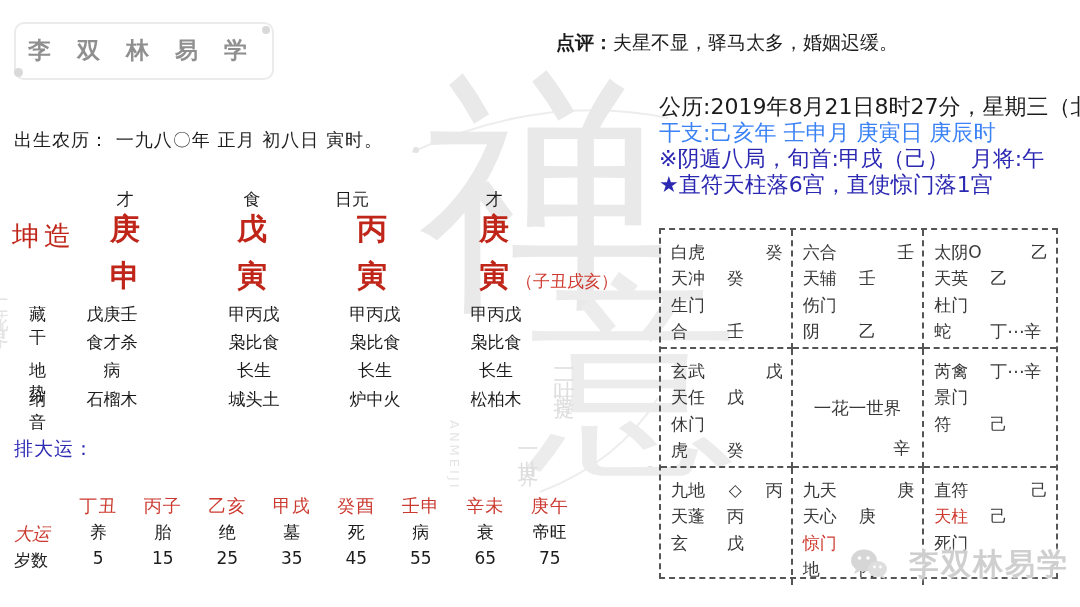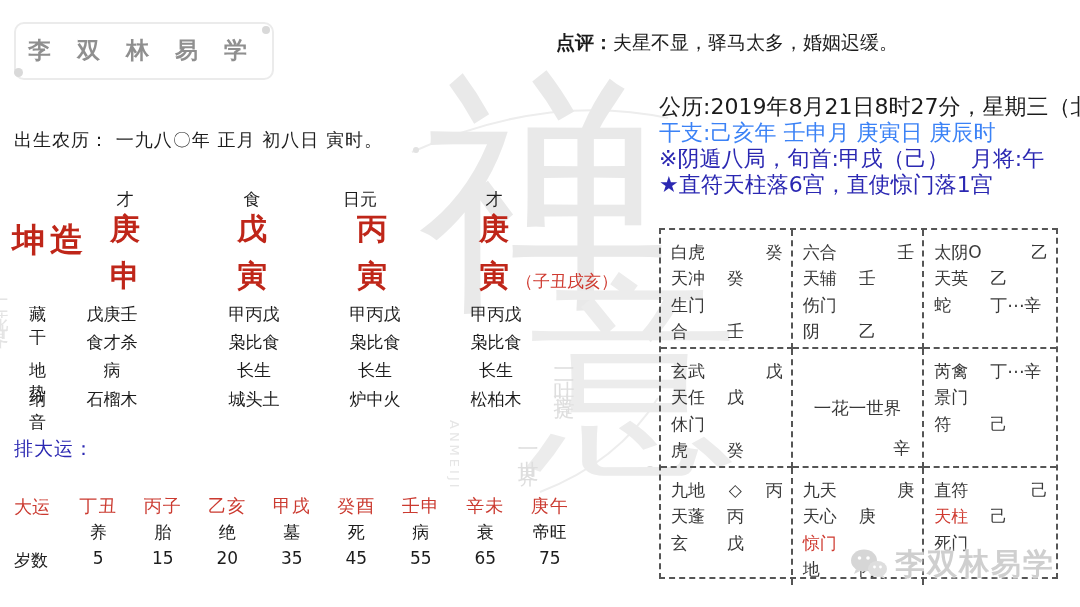--- a/index.html
+++ b/index.html
@@ -29,21 +29,21 @@
   
   .solar{left:659px;top:94px;font-size:22px;line-height:26px;white-space:nowrap;}
   .solar .l1{color:#1b1b1b;}
   .solar .l2{color:#3b82f6;}
   .solar .l3,.solar .l4{color:#2b28b2;}
   
   .god-row span,.stem-row span,.branch-row span{position:absolute;width:64px;text-align:center;display:inline-block;}
   .god-row span{font-size:17px;color:#1c1c1c;}
   .stem-row span,.branch-row span{font-size:30px;font-weight:bold;color:#bf2619;
       font-family:"DejaVu Serif","Liberation Serif",serif;}
-  .kunzao{left:12px;top:218px;font-size:33px;font-weight:bold;color:#bf2619;letter-spacing:5px;
+  .kunzao{left:12px;top:218px;font-size:27px;font-weight:normal;color:#bf2619;letter-spacing:5px;
       font-family:"DejaVu Serif","Liberation Serif",serif;}
   .kongwang{left:516px;top:270px;font-size:17px;color:#cf3a30;}
   
   .irow{font-size:17px;color:#1c1c1c;}
   .irow .rl{position:absolute;left:29px;}
   .irow .v{position:absolute;width:110px;text-align:center;}
   
   .dy-title{left:14px;top:436px;font-size:19px;font-weight:normal;color:#2b28b2;letter-spacing:1px;}
   .dy-label{left:14px;font-size:18px;}
   .dy-row{left:66px;width:528px;display:flex;}
@@ -58,21 +58,21 @@
          padding:9px 8px 2px 10px;font-size:17px;color:#383838;position:relative;}
   .qcell.c3{border-right:none;} .qcell.r3{border-bottom:none;}
   .qline{height:26.5px;display:flex;align-items:center;white-space:nowrap;}
   .q1{justify-content:space-between;}
   .nm2{display:inline-block;width:56px;}
   .qc-center{padding:0;}
   .qcenter{position:absolute;inset:0;display:flex;align-items:center;justify-content:center;font-size:17.5px;}
   .qcorner{position:absolute;bottom:6px;right:12px;}
   .red{color:#cf3a30;}
   
-  .brand{left:850px;top:544px;display:flex;align-items:center;gap:7px;z-index:6;}
+  .brand{left:850px;top:544px;display:flex;align-items:center;gap:21px;z-index:6;}
   .brand .btxt{font-size:30px;font-weight:bold;color:#cfcfcf;letter-spacing:2px;
                text-shadow:0 0 3px #fff,0 0 5px #fff;}
   .bgsvg{position:absolute;left:0;top:0;z-index:0;}
 </style>
 </head>
 <body>
 
 <div class="page">
 
   <div class="bg">
@@ -104,21 +104,21 @@
   <div class="abs solar">
     <div class="l1">公历:2019年8月21日8时27分，星期三（北京时间）</div>
     <div class="l2">干支:己亥年  壬申月  庚寅日  庚辰时</div>
     <div class="l3">※阴遁八局，旬首:甲戌（己）　月将:午</div>
     <div class="l4">★直符天柱落6宫，直使惊门落1宫</div>
   </div>
 
   <div class="abs god-row" style="left:0;top:188px;">
     <span style="left:93px;">才</span>
     <span style="left:220px;">食</span>
-    <span style="left:328px;">日元</span>
+    <span style="left:320px;">日元</span>
     <span style="left:462px;">才</span>
   </div>
 
   <div class="abs kunzao">坤造</div>
   <div class="abs stem-row" style="left:0;top:209px;">
     <span style="left:93px;">庚</span>
     <span style="left:220px;">戊</span>
     <span style="left:340px;">丙</span>
     <span style="left:462px;">庚</span>
   </div>
@@ -152,21 +152,21 @@
   </div>
   <div class="abs irow" style="top:388px;">
     <span class="rl">纳音</span>
     <span class="v" style="left:57px;">石榴木</span>
     <span class="v" style="left:199px;">城头土</span>
     <span class="v" style="left:320px;">炉中火</span>
     <span class="v" style="left:441px;">松柏木</span>
   </div>
 
   <div class="abs dy-title">排大运：</div>
-  <div class="abs dy-label" style="top:495px;color:#cb3a30;">大运</div>
+  <div class="abs dy-label" style="top:522px;color:#cb3a30;font-style:italic;">大运</div>
   <div class="abs dy-row dy-pillars" style="top:494px;">
     <span class="dy-col">丁丑</span>
     <span class="dy-col">丙子</span>
     <span class="dy-col">乙亥</span>
     <span class="dy-col">甲戌</span>
     <span class="dy-col">癸酉</span>
     <span class="dy-col">壬申</span>
     <span class="dy-col">辛未</span>
     <span class="dy-col">庚午</span>
   </div>
@@ -177,21 +177,21 @@
     <span class="dy-col">墓</span>
     <span class="dy-col">死</span>
     <span class="dy-col">病</span>
     <span class="dy-col">衰</span>
     <span class="dy-col">帝旺</span>
   </div>
   <div class="abs dy-label" style="top:549px;font-size:17px;">岁数</div>
   <div class="abs dy-row dy-ages" style="top:548px;">
     <span class="dy-col">5</span>
     <span class="dy-col">15</span>
-    <span class="dy-col">20</span>
+    <span class="dy-col">25</span>
     <span class="dy-col">35</span>
     <span class="dy-col">45</span>
     <span class="dy-col">55</span>
     <span class="dy-col">65</span>
     <span class="dy-col">75</span>
   </div>
 
   <div class="abs qimen">
 
     <div class="qcell">
@@ -234,20 +234,23 @@
 
     <div class="qcell c3">
       <div class="qline q1">
           <span><span>太阴</span><span>O</span></span>
           <span></span>
           <span>乙</span>
         </div>
       <div class="qline">
           <span class="nm2">天英</span>
           <span>乙</span>
+        </div>
+      <div class="qline">
+          <span>杜门</span>
         </div>
       <div class="qline">
           <span class="nm2">蛇</span>
           <span>丁⋯辛</span>
         </div>
     </div>
 
     <div class="qcell">
       <div class="qline q1">
           <span><span>玄武</span><span></span></span>

